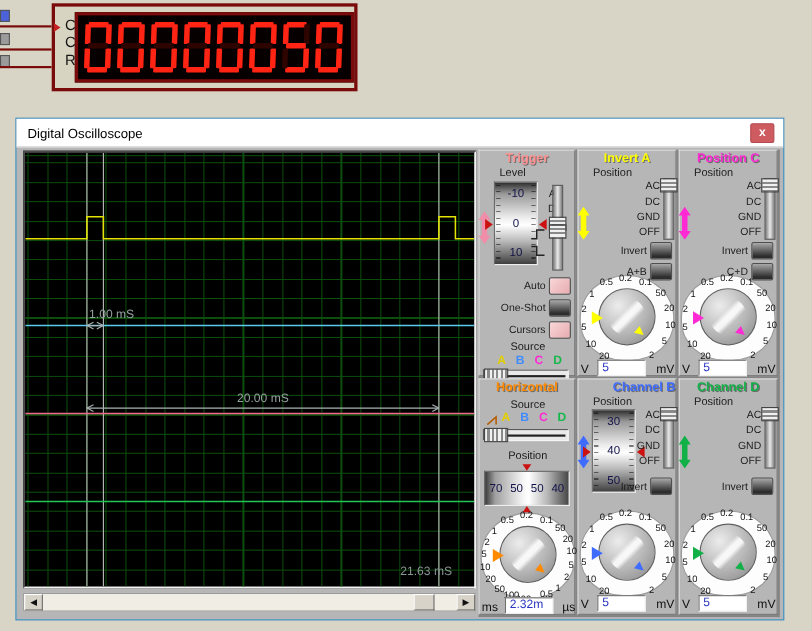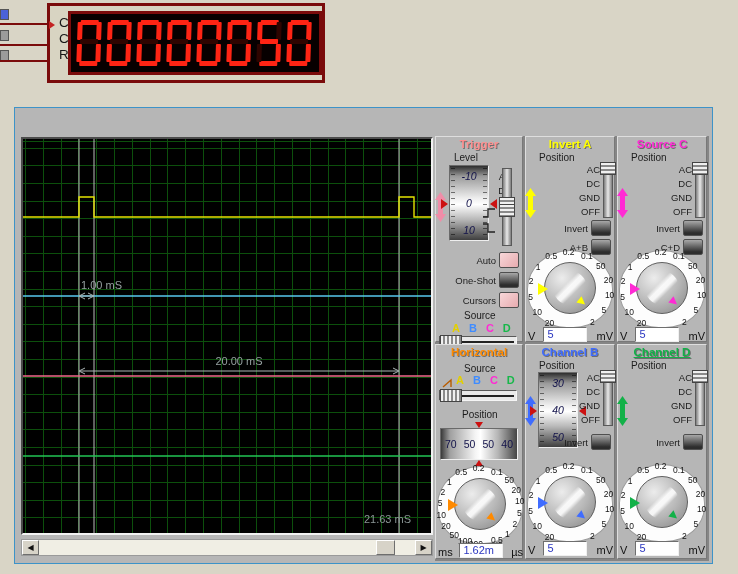--- a/index.html
+++ b/index.html
@@ -67,21 +67,21 @@
   .lab { font-size:10px; color:#1c1c1c; }
 
   
   .drum-wrap { position:absolute; }
   .drum-v { position:relative; width:40px; height:76px;
             background:linear-gradient(180deg,#2e2e2e 0%,#9a9a9a 14%,#efefef 44%,#ffffff 52%,#b9b9b9 72%,#3f3f3f 100%);
             border:1px solid; border-color:#6a6a6a #eee #eee #6a6a6a; }
   .drum-v i { position:absolute; top:2px; bottom:2px; width:4px;
               background:repeating-linear-gradient(180deg, rgba(0,0,0,.5) 0 1px, transparent 1px 6px); }
   .drum-v i.l { left:1px; } .drum-v i.r { right:1px; }
-  .drum-v span { position:absolute; left:0; right:0; text-align:center; font-size:10.5px; color:#12124a;font-style:italic; }
+  .drum-v span { position:absolute; left:0; right:0; text-align:center; font-size:10.5px; color:#12124a; }
   .dv-0 { top:4px; } .dv-1 { top:31px; } .dv-2 { bottom:4px; }
   .tri-r { position:absolute; left:-8px; top:34px; width:0; height:0;
            border-top:5px solid transparent; border-bottom:5px solid transparent; border-left:7px solid #cc1111; }
   .tri-l { position:absolute; right:-8px; top:34px; width:0; height:0;
            border-top:5px solid transparent; border-bottom:5px solid transparent; border-right:7px solid #cc1111; }
   .drum-h { position:relative; width:78px; height:32px;
             background:linear-gradient(90deg,#3a3a3a 0%,#a0a0a0 12%,#f4f4f4 45%,#fff 52%,#b5b5b5 75%,#454545 100%);
             border:1px solid; border-color:#6a6a6a #eee #eee #6a6a6a;
             display:flex; align-items:center; justify-content:space-between; padding:0 4px; }
   .drum-h span { font-size:10.5px; color:#12124a; }
@@ -233,20 +233,24 @@
           <span class="seg" style="left: 3px; top: 41px; width: 18px; height: 5px; background: rgb(255, 36, 20);"></span>
           <span class="seg" style="left: 0px; top: 24px; width: 5px; height: 18px; background: rgb(255, 36, 20);"></span>
           <span class="seg" style="left: 0px; top: 2px; width: 5px; height: 18px; background: rgb(255, 36, 20);"></span>
           <span class="seg" style="left: 3px; top: 19px; width: 18px; height: 5px; background: rgb(46, 4, 0);"></span>
         </div>
       </div>
   </div>
 </div>
 
 <div class="osc-window">
+  <div class="titlebar">
+    <span class="title">Digital Oscilloscope</span>
+    <div class="close-btn">x</div>
+  </div>
 
   <div class="screen-frame">
     <div class="screen">
       <svg id="scope-svg" width="408" height="394">
           <line x1="56" y1="0" x2="56" y2="394" stroke="#bdbdbd" stroke-width="1"></line>
           <line x1="71" y1="0" x2="71" y2="394" stroke="#bdbdbd" stroke-width="1"></line>
           <line x1="376" y1="0" x2="376" y2="394" stroke="#bdbdbd" stroke-width="1"></line>
           <polyline points="0,78 56,78 56,58 71,58 71,78 376,78 376,58 391,58 391,78 408,78" fill="none" stroke="#e3e300" stroke-width="1.4"></polyline>
           <polyline points="0,157 408,157" fill="none" stroke="#59c9ef" stroke-width="1.4"></polyline>
           <polyline points="0,237 408,237" fill="none" stroke="#f2688c" stroke-width="1.4"></polyline>
@@ -386,21 +390,21 @@
             <div class="knob-bottom">
               <span class="unit">V</span>
               <span class="vbox">5</span>
               <span class="unit">mV</span>
             </div>
           </div>
       </div>
     </div>
 
     <div class="sec">
-      <div class="sec-head" style="color: rgb(255, 42, 212);">Source C</div>
+      <div class="sec-head" style="color: rgb(255, 42, 212);">Position C</div>
       <div class="sec-body">
         <span class="lab" style="position:absolute; left:13px; top:0">Position</span>
         <span class="indicator" style="left: -1px; top: 36px; color: rgb(255, 42, 212);">
           <svg width="11" height="30">
               <path d="M5.5 0 L11 8 L8 8 L8 22 L11 22 L5.5 30 L0 22 L3 22 L3 8 L0 8 Z" fill="currentColor"></path>
             </svg>
         </span>
         <span class="coup-lab" style="left:50px; top:12px">AC</span>
         <span class="coup-lab" style="left:50px; top:26px">DC</span>
         <span class="coup-lab" style="left:50px; top:40px">GND</span>
@@ -491,29 +495,29 @@
             <span class="knob-lab" style="left: 83.7018px; top: 35.369px;">10</span>
             <span class="knob-lab" style="left: 83.2651px; top: 47.2507px;">5</span>
             <span class="knob-lab" style="left: 78.9848px; top: 58.4228px;">2</span>
             <span class="knob-lab" style="left: 71.2799px; top: 67.7914px;">1</span>
             <span class="knob-lab" style="left: 60.9047px; top: 74.4397px;">0.5</span>
             <div class="knob-circle"></div>
             <span class="ptr-big" style="border-left-color: rgb(255, 138, 0);"></span>
             <span class="ptr-small" style="border-left-color: rgb(255, 138, 0);"></span>
             <div class="knob-bottom">
               <span class="unit">ms</span>
-              <span class="vbox">1.62m</span>
+              <span class="vbox">2.32m</span>
               <span class="unit">µs</span>
             </div>
           </div>
       </div>
     </div>
 
     <div class="sec">
-      <div class="sec-head" style="color: rgb(63, 108, 255);">Channel B</div>
+      <div class="sec-head" style="color: rgb(63, 108, 255); text-align: right;">Channel B</div>
       <div class="sec-body">
         <span class="lab" style="position:absolute; left:13px; top:0">Position</span>
         <span class="indicator" style="left: -1px; top: 36px; color: rgb(63, 108, 255);">
           <svg width="11" height="30">
               <path d="M5.5 0 L11 8 L8 8 L8 22 L11 22 L5.5 30 L0 22 L3 22 L3 8 L0 8 Z" fill="currentColor"></path>
             </svg>
         </span>
         <div class="drum-wrap" style="left:12px; top:12px">
           <div class="drum-v">
               <i class="l"></i>
@@ -557,21 +561,21 @@
             <div class="knob-bottom">
               <span class="unit">V</span>
               <span class="vbox">5</span>
               <span class="unit">mV</span>
             </div>
           </div>
       </div>
     </div>
 
     <div class="sec">
-      <div class="sec-head" style="color: rgb(18, 177, 72); text-decoration: underline;">Channel D</div>
+      <div class="sec-head" style="color: rgb(18, 177, 72);">Channel D</div>
       <div class="sec-body">
         <span class="lab" style="position:absolute; left:13px; top:0">Position</span>
         <span class="indicator" style="left: -1px; top: 36px; color: rgb(18, 177, 72);">
           <svg width="11" height="30">
               <path d="M5.5 0 L11 8 L8 8 L8 22 L11 22 L5.5 30 L0 22 L3 22 L3 8 L0 8 Z" fill="currentColor"></path>
             </svg>
         </span>
         <span class="coup-lab" style="left:50px; top:12px">AC</span>
         <span class="coup-lab" style="left:50px; top:26px">DC</span>
         <span class="coup-lab" style="left:50px; top:40px">GND</span>

